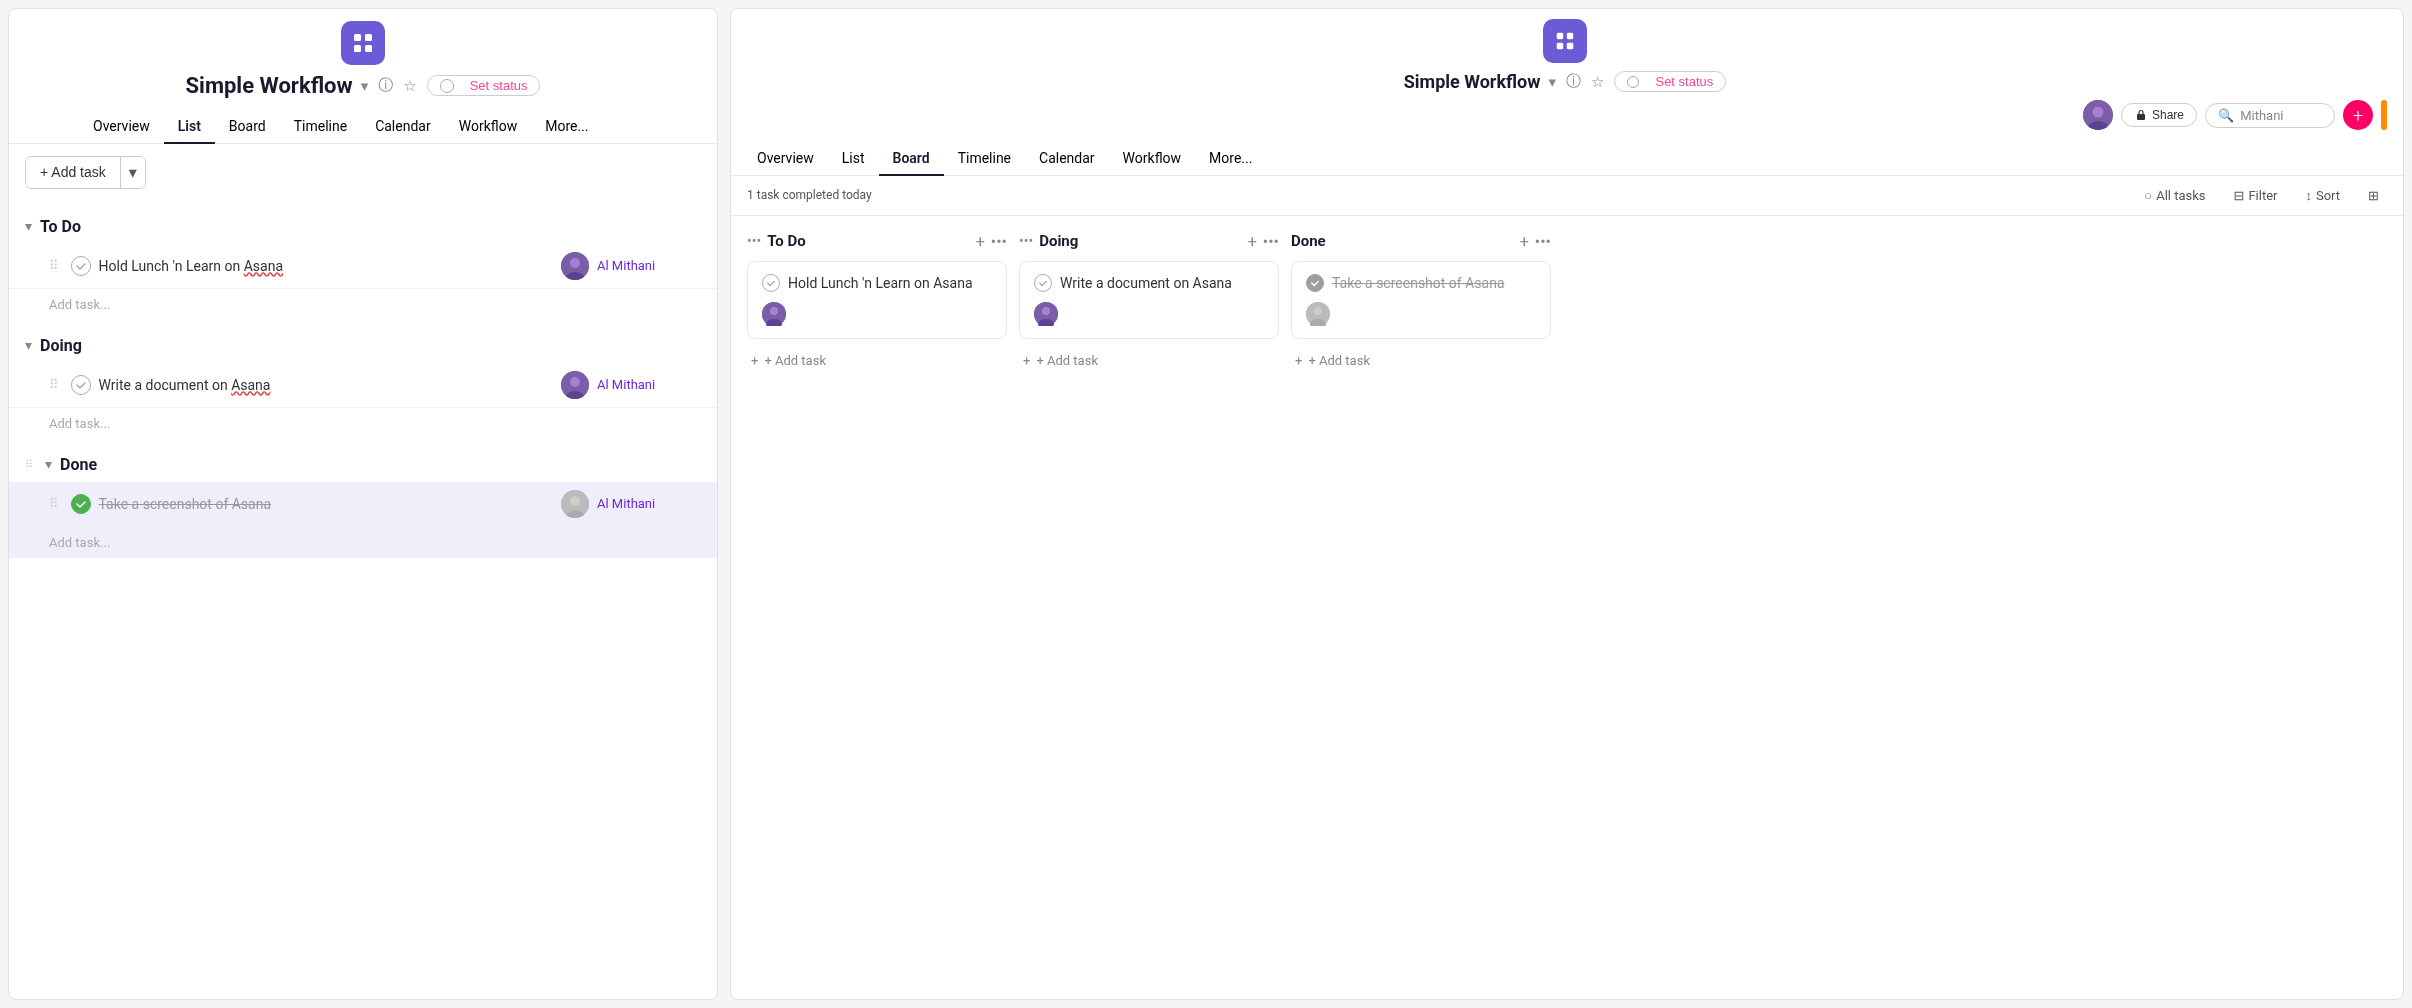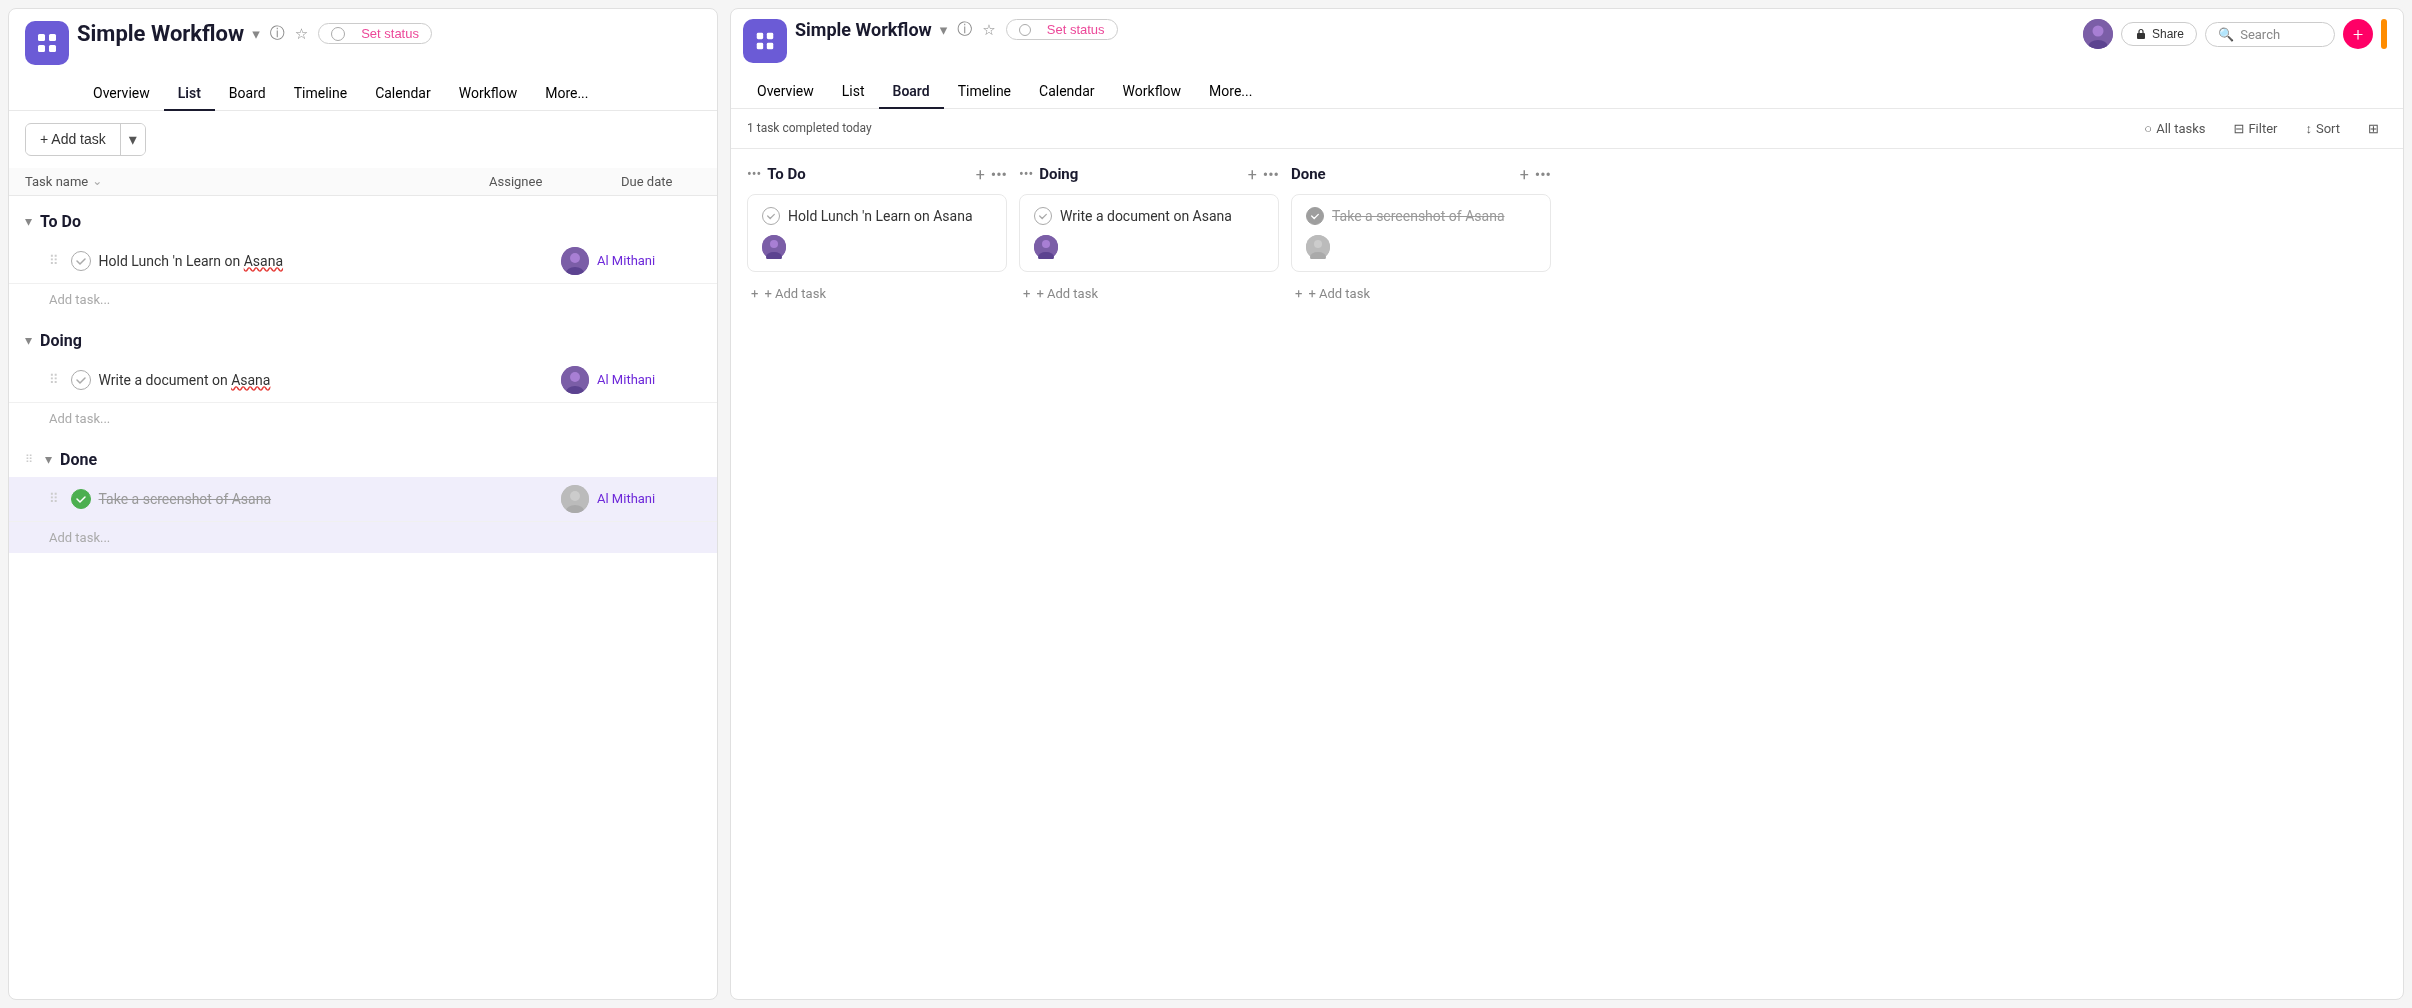--- a/index.html
+++ b/index.html
@@ -23,23 +23,24 @@
       width: 710px;
       flex-shrink: 0;
     }
     .panel-right {
       flex: 1;
     }
 
     
     .app-header {
       display: flex;
-      align-items: flex-start;
+      align-items: center;
       padding: 12px 16px 0 16px;
       gap: 8px;
+      flex-direction: column;
     }
     .app-icon {
       width: 44px;
       height: 44px;
       background: #6b5bd6;
       border-radius: 10px;
       display: flex;
       align-items: center;
       justify-content: center;
       flex-shrink: 0;
@@ -479,28 +480,20 @@
     <span class="nav-tab">More...</span>
   </nav>
 
   <div class="toolbar">
     <div class="add-task-btn">
       <button class="add-task-main">+ Add task</button>
       <span class="add-task-chevron">▾</span>
     </div>
   </div>
 
-  <div class="table-header">
-    <div class="th-task-name">
-      <span>Task name</span>
-      <span style="color:#aaa; font-size:12px;">⌄</span>
-    </div>
-    <div class="th-assignee">Assignee</div>
-    <div class="th-due">Due date</div>
-  </div>
 
   <div>
     <div class="section-header">
       <span class="section-collapse-icon">▾</span>
       <span class="section-title">To Do</span>
     </div>
     <div class="task-row">
       <span class="drag-handle">⠿</span>
       <div class="task-checkbox">
         <svg width="12" height="12" viewBox="0 0 12 12" fill="none">
@@ -611,21 +604,21 @@
       </div>
       <button class="share-btn">
         <svg width="14" height="14" viewBox="0 0 14 14" fill="none">
           <rect x="3" y="6" width="8" height="6" rx="1" fill="#333"></rect>
           <path d="M5 6V4.5a2 2 0 014 0V6" stroke="#333" stroke-width="1.2" fill="none"></path>
         </svg>
         <span>Share</span>
       </button>
       <div class="search-box">
         <span>🔍</span>
-        <span>Search</span>
+        <span>Mithani</span>
       </div>
       <div class="plus-circle">+</div>
       <div class="orange-bar"></div>
     </div>
   </div>
 
   <nav class="nav-tabs right-nav-tabs">
     <span class="nav-tab">Overview</span>
     <span class="nav-tab">List</span>
     <span class="nav-tab active">Board</span>

